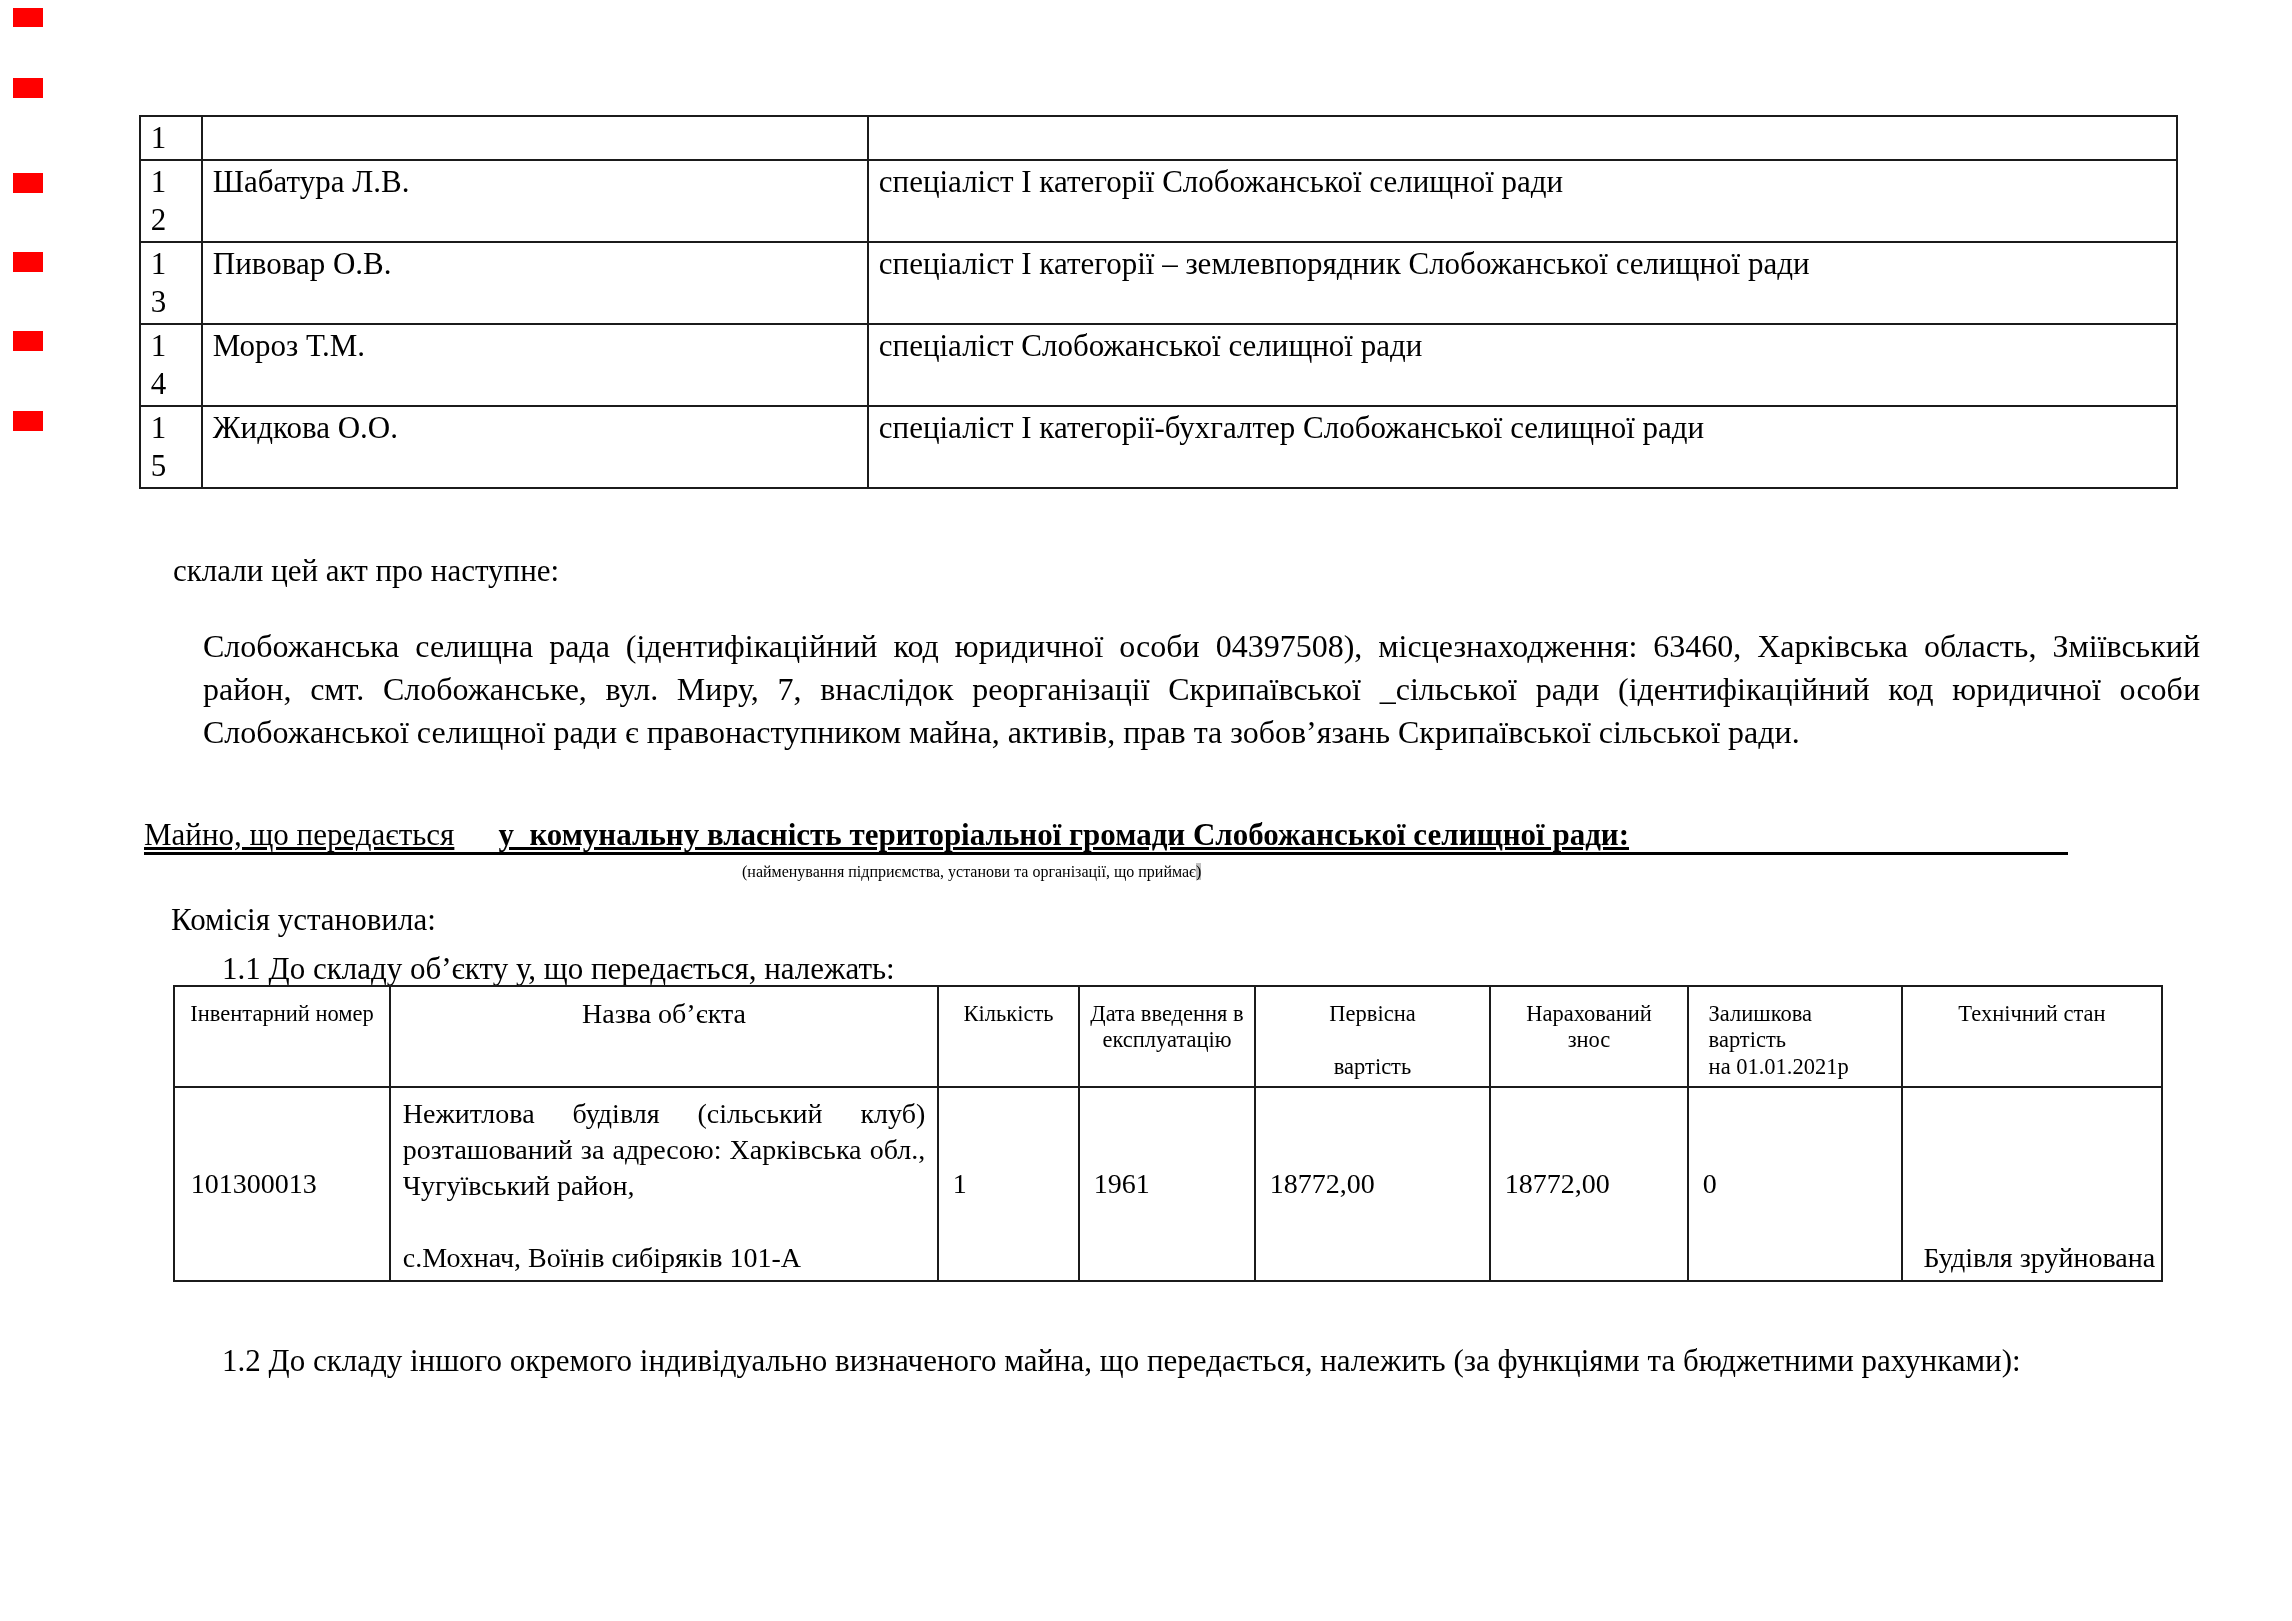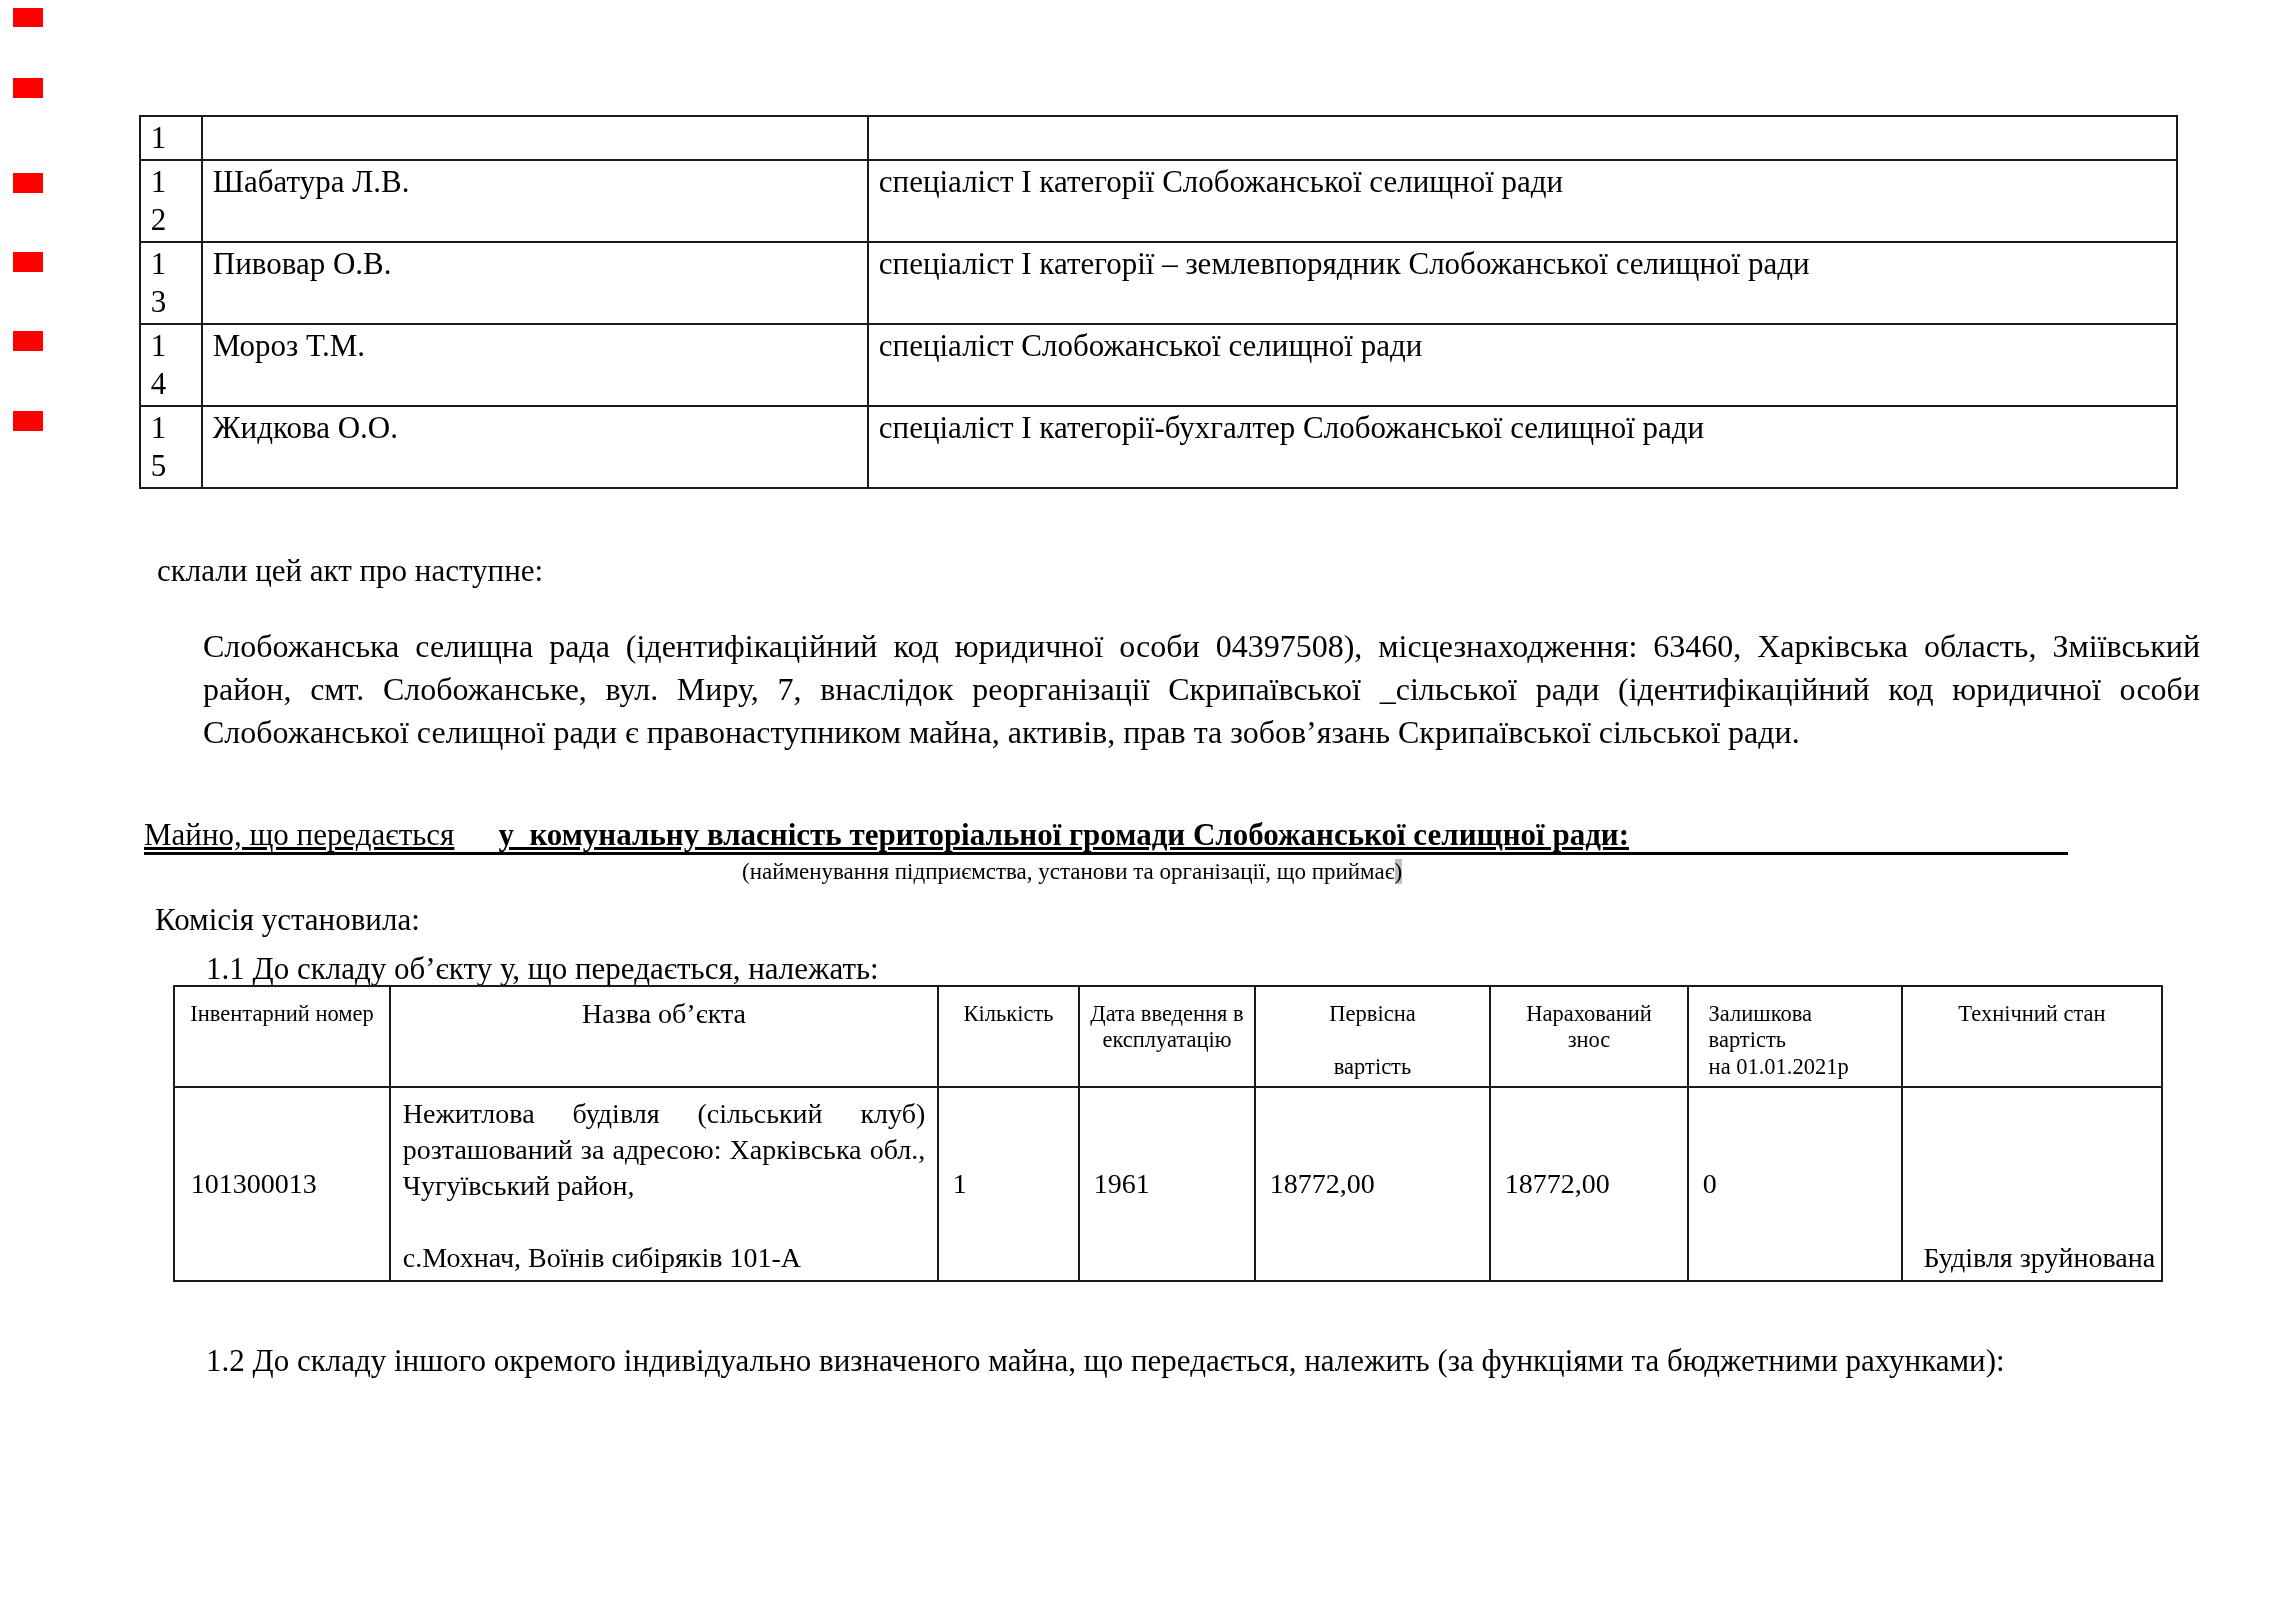--- a/index.html
+++ b/index.html
@@ -4,21 +4,21 @@
 <style>
   html,body{margin:0;padding:0;}
   body{
     width:2293px;height:1621px;
     background:#ffffff;
     position:relative;
     overflow:hidden;
     font-family:"Liberation Serif", serif;
     color:#000;
   }
-  .abs{position:absolute;}
+  .abs{position:absolute;margin-left:16px;}
   
   .rev-mark{position:absolute;left:12.7px;width:30px;height:19.6px;background:#ff0000;}
   
   #members-table{
     position:absolute;left:139px;top:115px;
     border-collapse:collapse;table-layout:fixed;
     width:2037px;
   }
   #members-table td{
     border:2px solid #1b1b1b;
@@ -41,21 +41,21 @@
   #mayno-line{
     position:absolute;left:144px;top:818px;width:1924px;height:34px;
     border-bottom:3.9px solid #000;
     font-size:31px;line-height:33px;white-space:nowrap;
   }
   #mayno-line .bold{font-weight:bold;white-space:pre;}
   .tab-gap{display:inline-block;width:44px;}
   
   #subscript-line{
     position:absolute;left:742px;top:859px;
-    font-size:23px;line-height:25.5px;white-space:nowrap;
+    font-size:16px;line-height:25.5px;white-space:nowrap;
   }
   .shaded{background:#c0c0c0;}
   
   #assets-table{
     position:absolute;left:173px;top:985px;
     border-collapse:collapse;table-layout:fixed;
     width:1988px;
     border:2.9px solid #1b1b1b;
   }
   #assets-table td{

